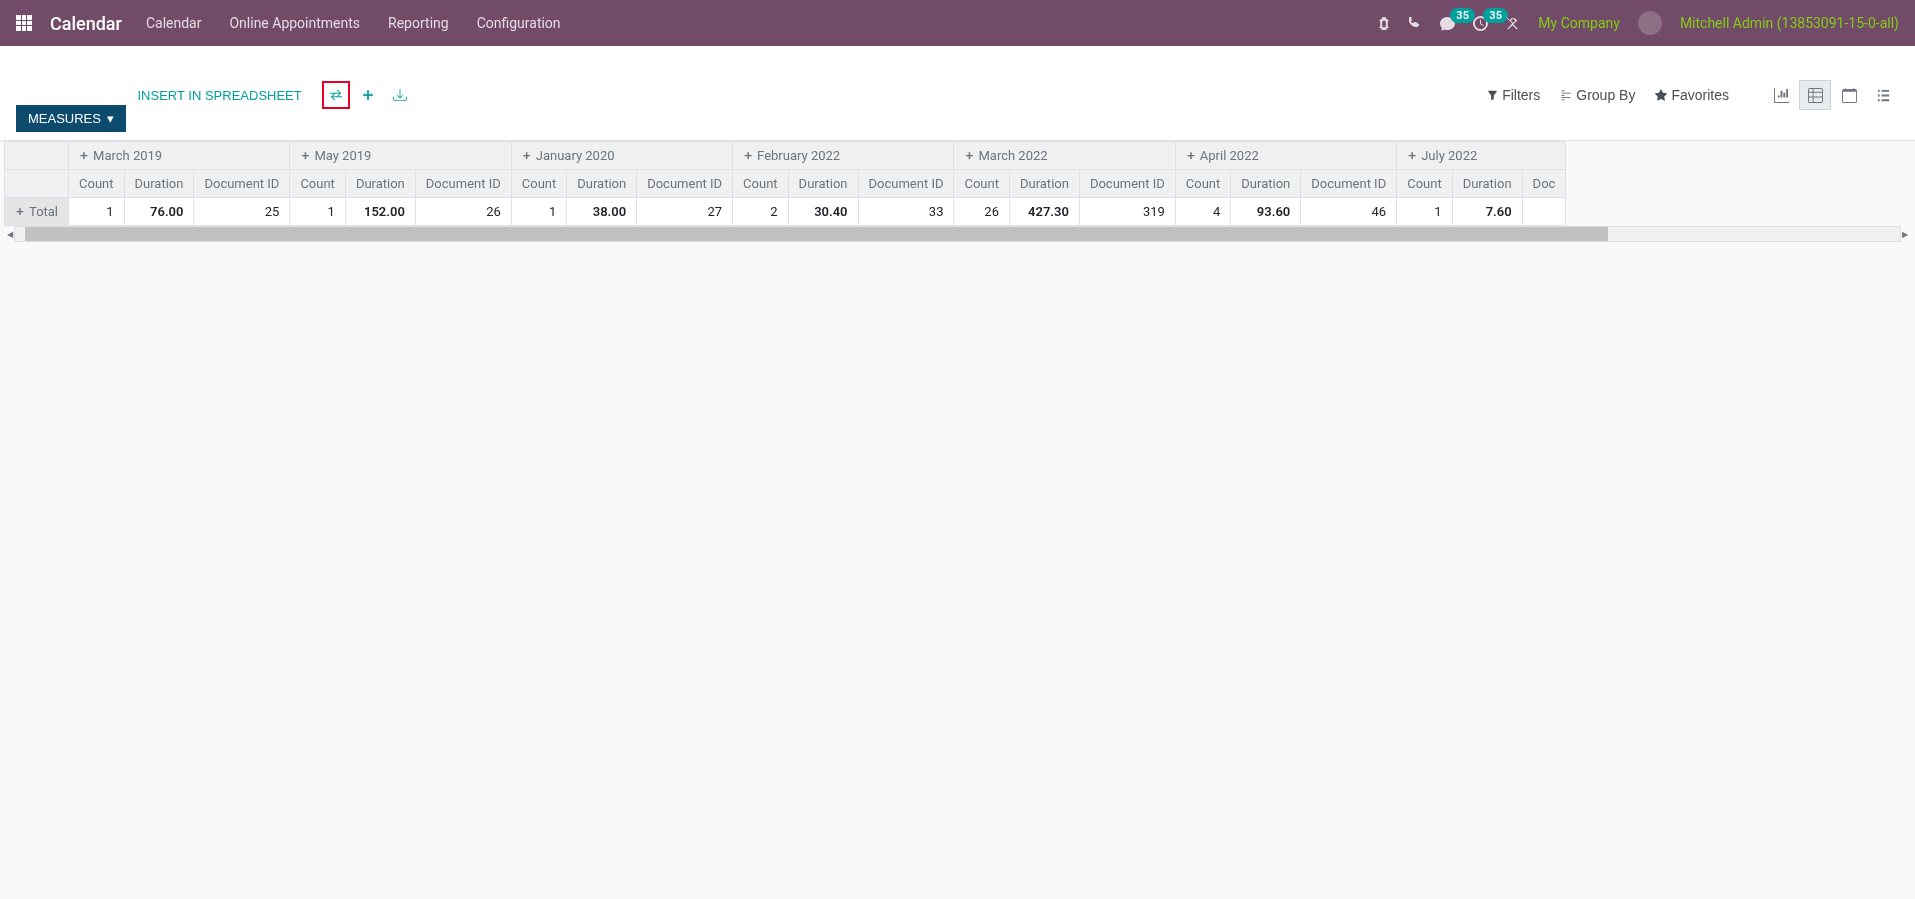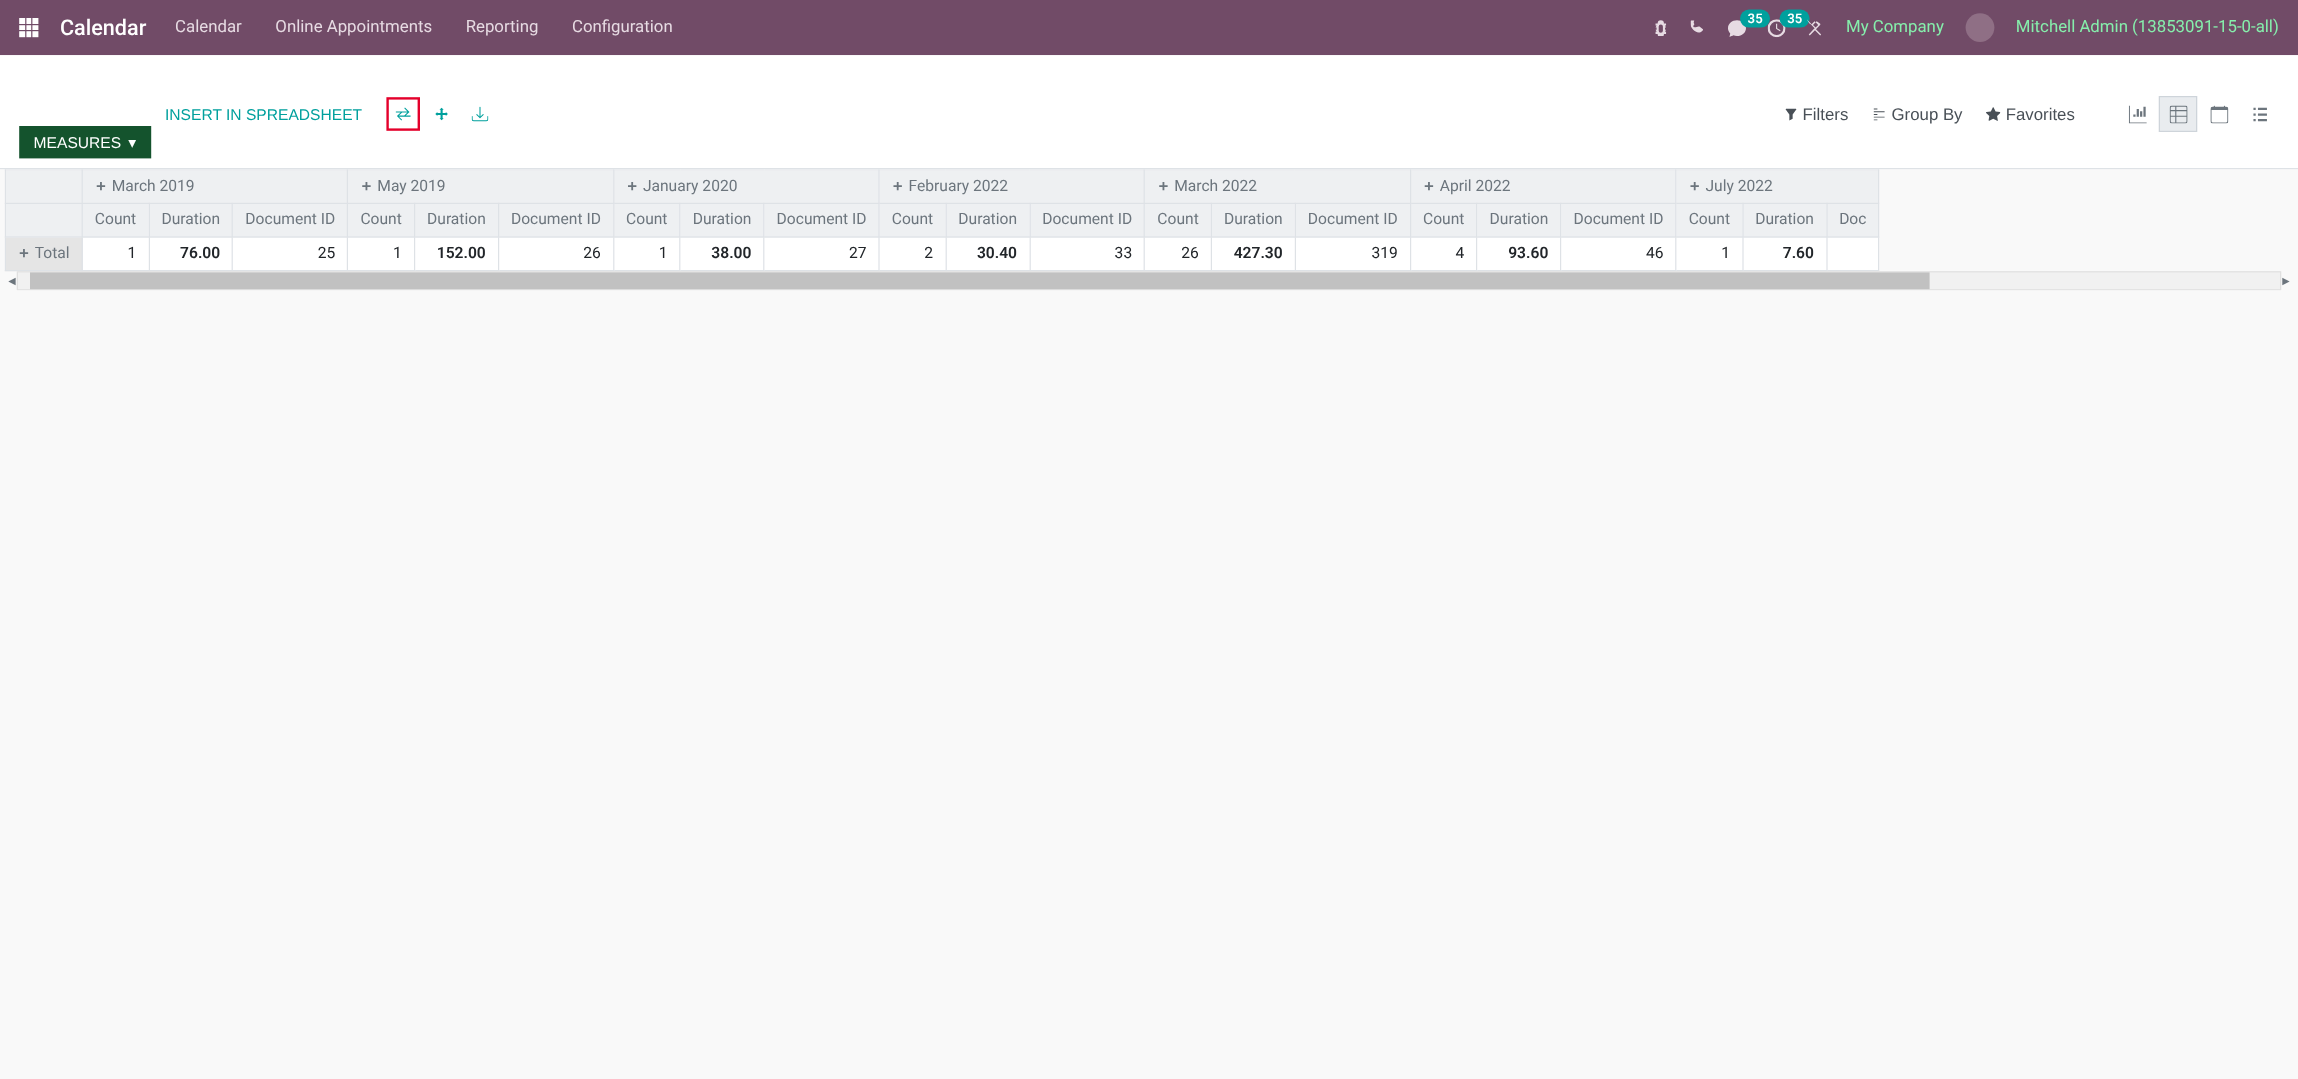--- a/index.html
+++ b/index.html
@@ -10,33 +10,33 @@
 .nav-apps { display: flex; align-items: center; margin-right: 8px; cursor: pointer; }
 .apps-grid { width: 16px; height: 16px; display: grid; grid-template-columns: repeat(3,1fr); grid-template-rows: repeat(3,1fr); gap: 1px; }
 .apps-grid span { background: #fff; }
 .brand { font-size: 18px; font-weight: 500; margin: 0 24px 0 10px; color: #fff; }
 .nav-menu { display: flex; gap: 28px; }
 .nav-menu a { color: #e7dbe3; text-decoration: none; font-size: 14px; }
 .nav-right { margin-left: auto; display: flex; align-items: center; gap: 18px; }
 .nav-ico { color: #e7dbe3; font-size: 14px; position: relative; cursor: pointer; }
 .badge { position: absolute; top: -8px; left: 10px; background: #00a09d; color: #fff; border-radius: 10px; font-size: 11px; padding: 1px 6px; font-weight: 600; }
 .avatar { width: 24px; height: 24px; border-radius: 50%; background: #8f6f85; display: inline-block; }
-.company, .user { color: #86efac; font-size: 14px; }
+.company, .user { color: #84cc16; font-size: 14px; }
 
 
 .cp { background: #fff; border-bottom: 1px solid #dee2e6; padding: 12px 16px 8px; }
 .cp-top { display: flex; align-items: center; margin-bottom: 10px; }
 .breadcrumb { font-size: 18px; color: #495057; }
 .search-wrap { margin-left: auto; width: 50%; position: relative; }
 .search-input { width: 100%; border: none; border-bottom: 1px solid #ced4da; padding: 6px 28px 6px 4px; font-size: 14px; outline: none; }
 .search-input::placeholder { color: #adb5bd; }
 .search-icon { position: absolute; right: 4px; top: 4px; color: #6c757d; font-size: 15px; font-weight: bold; }
 
 .cp-bottom { display: flex; align-items: center; }
-.btn-measures { background: #14532d; color: #fff; border: none; padding: 6px 12px; font-size: 13px; font-weight: 500; cursor: pointer; display: flex; align-items: center; gap: 6px; margin-top: 47px; }
+.btn-measures { background: #0c4a6e; color: #fff; border: none; padding: 6px 12px; font-size: 13px; font-weight: 500; cursor: pointer; display: flex; align-items: center; gap: 6px; margin-top: 47px; }
 .btn-link { background: none; border: none; color: #00a09d; font-size: 13px; font-weight: 500; padding: 6px 12px; cursor: pointer; }
 .toolbar-icons { display: flex; gap: 4px; margin-left: 8px; }
 .tool-btn { border: 1px solid transparent; background: none; width: 28px; height: 28px; display: flex; align-items: center; justify-content: center; color: #00a09d; cursor: pointer; }
 .tool-btn.highlighted { border: 2px solid #e4002b; }
 .cp-right { margin-left: auto; display: flex; align-items: center; gap: 20px; }
 .filter-btn { background: none; border: none; color: #495057; font-size: 14px; cursor: pointer; display: flex; align-items: center; gap: 4px; }
 .view-switch { display: flex; gap: 2px; margin-left: 16px; }
 .view-btn { border: 1px solid transparent; background: none; width: 32px; height: 30px; display: flex; align-items: center; justify-content: center; color: #6c757d; cursor: pointer; }
 .view-btn.active { border: 1px solid #ced4da; background: #e9ecef; }
 

